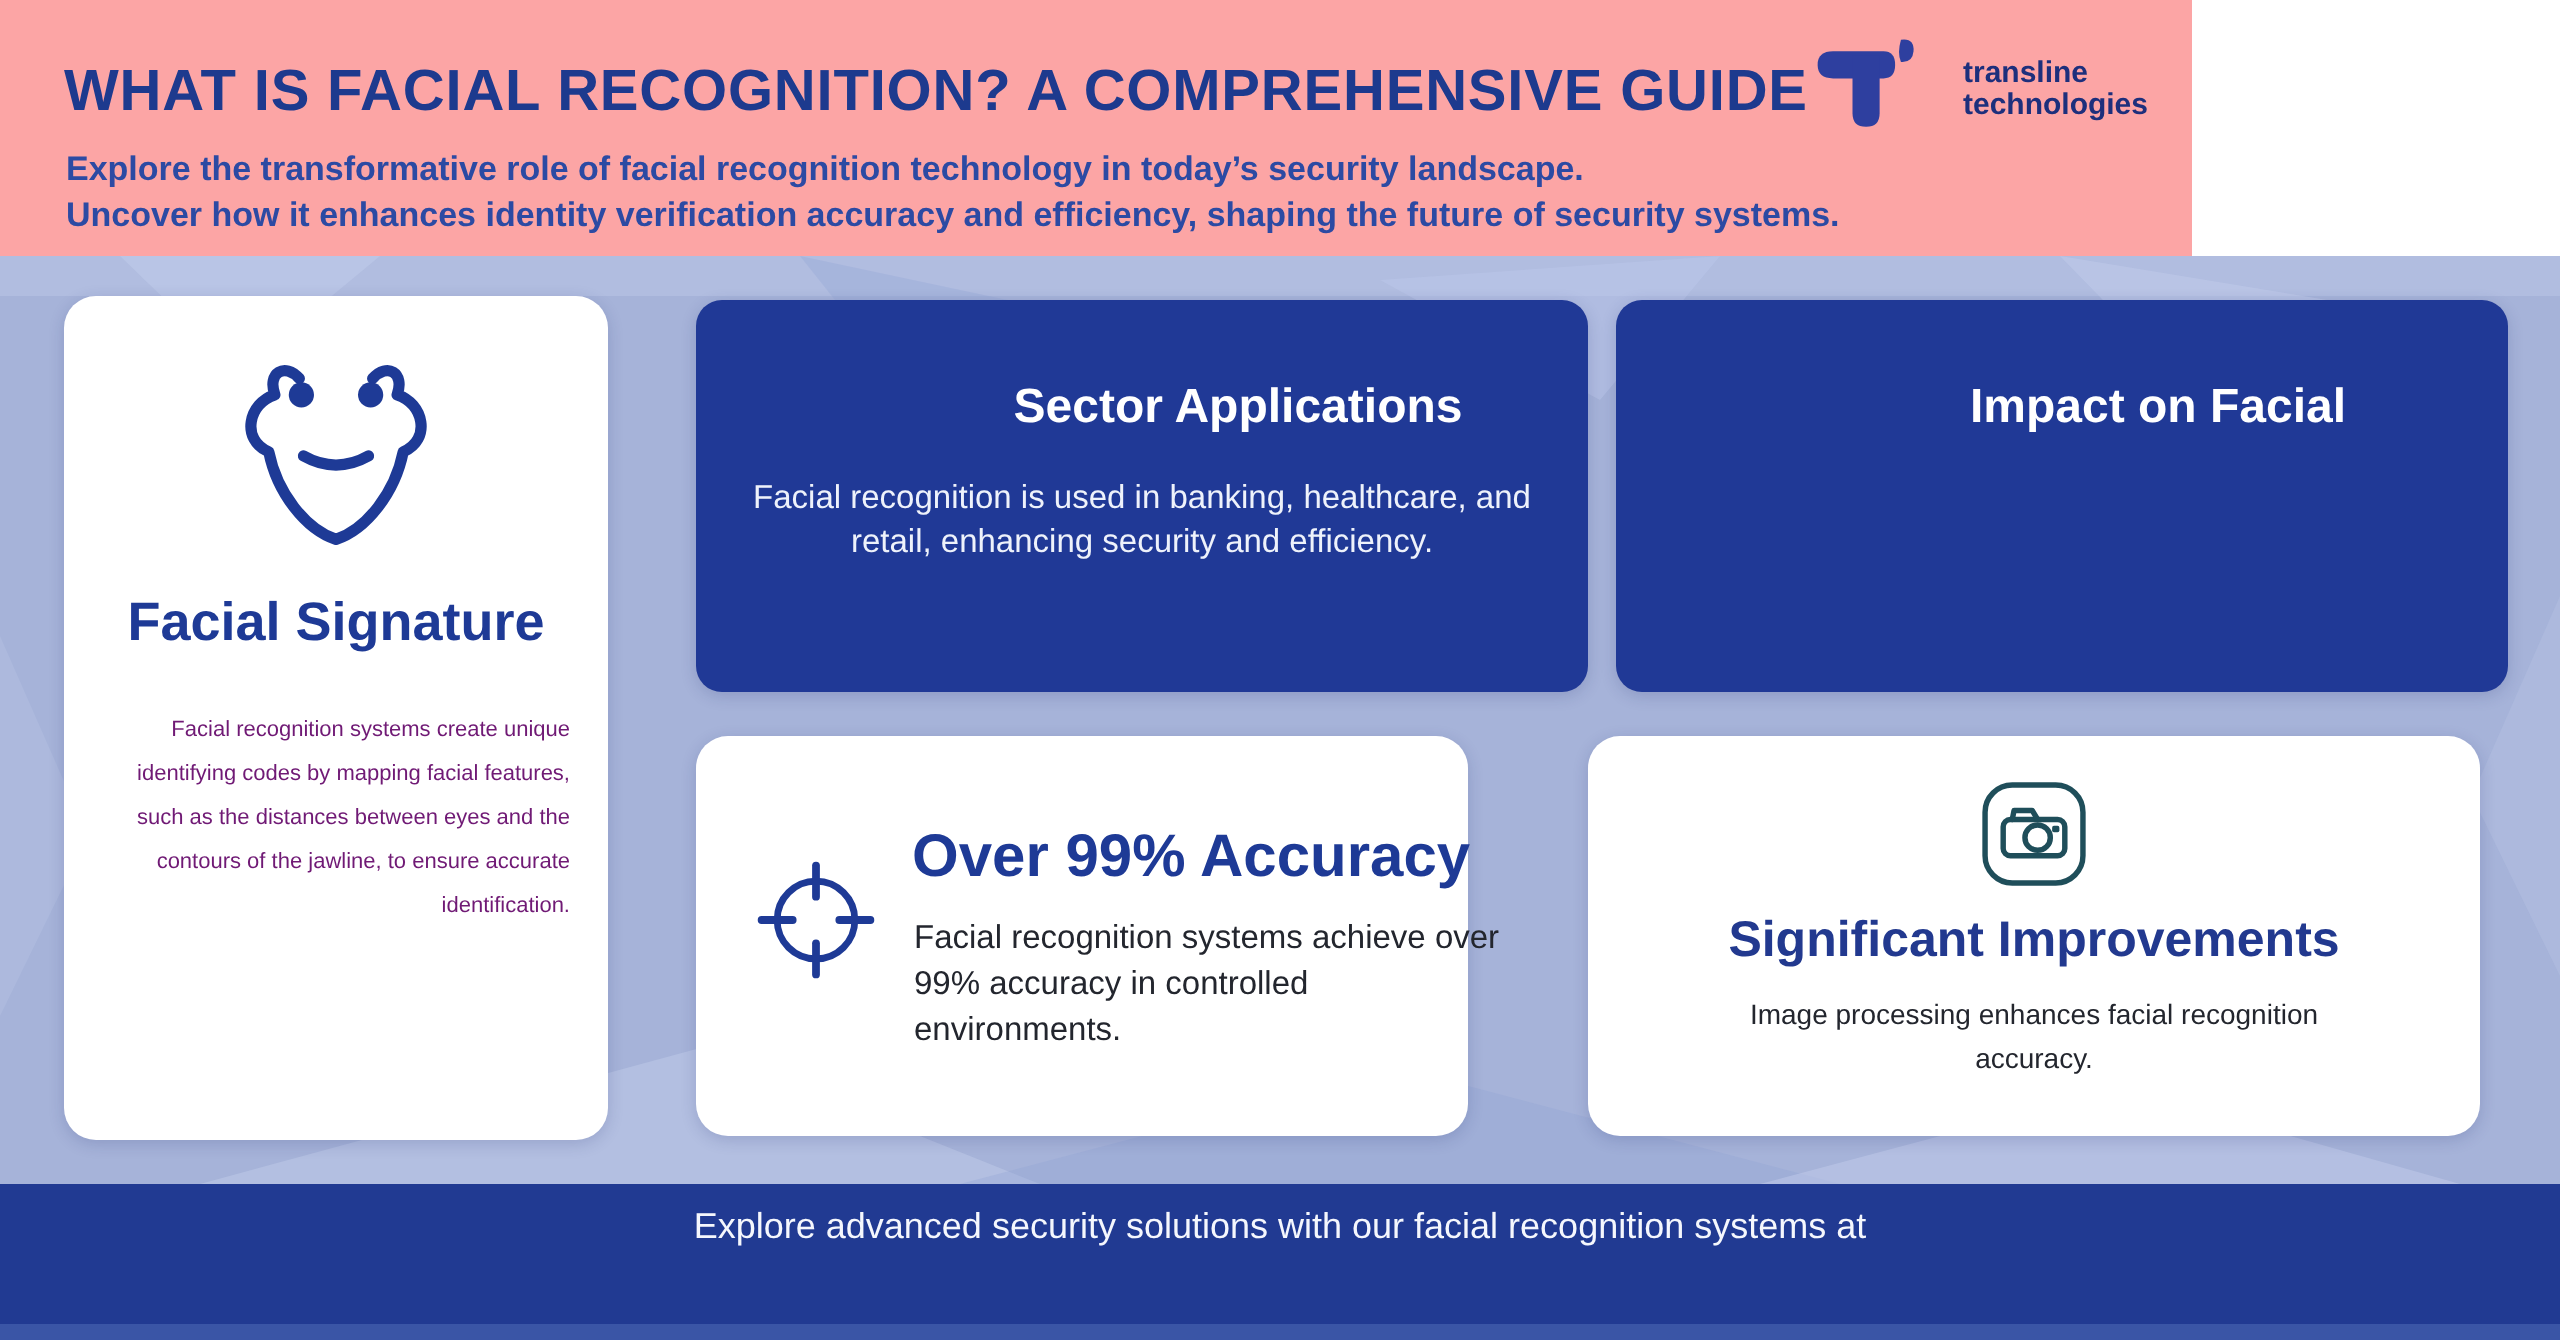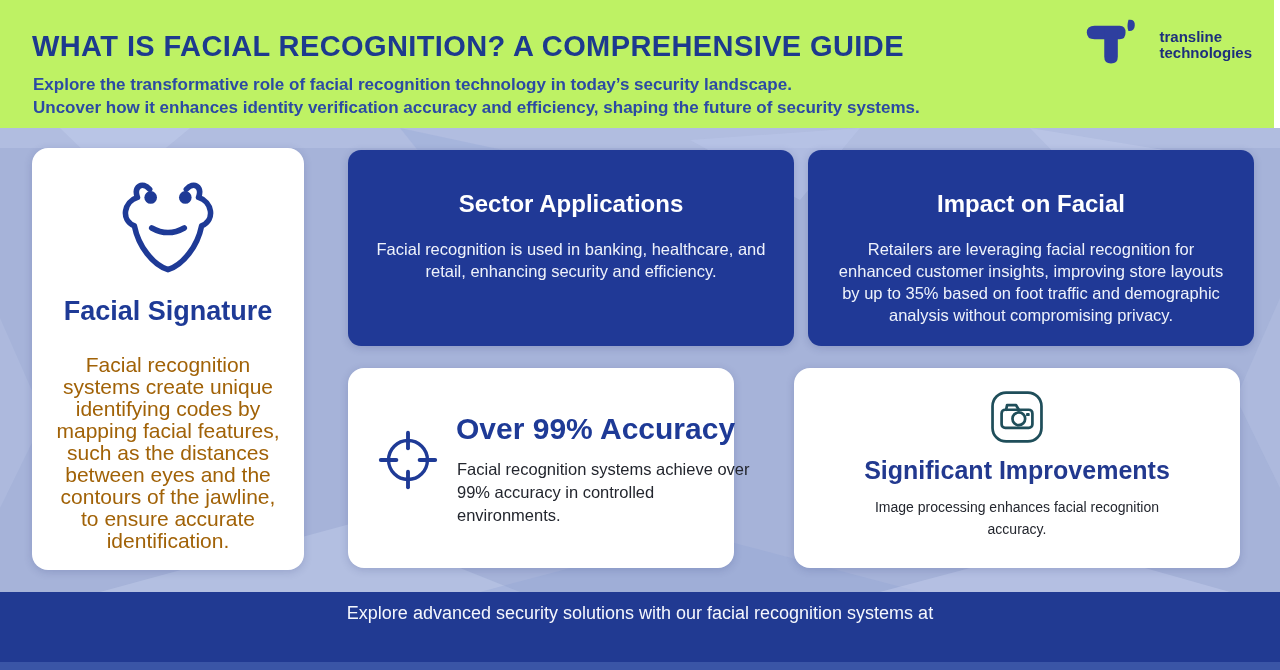--- a/index.html
+++ b/index.html
@@ -9,22 +9,22 @@
     width: 1280px;
     height: 670px;
     overflow: hidden;
     background: #ffffff;
     font-family: "Liberation Sans", sans-serif;
   }
 
   
   .header {
     position: absolute; top: 0; left: 0;
-    width: 1274px; height: 128px;
-    background: #bef264;
+    width: 1096px; height: 128px;
+    background: #fca5a5;
   }
   .page-title {
     position: absolute; left: 32px; top: 30px;
     font-size: 29px; font-weight: 700; letter-spacing: 0.4px;
     color: #1d3a8e; white-space: nowrap;
   }
   .subtitle { position: absolute; left: 33px; top: 73px; }
   .subtitle p {
     font-size: 17px; line-height: 23px; color: #2c4aa3; font-weight: bold;
   }
@@ -44,32 +44,32 @@
     width: 1280px; height: 464px;
     background: #a6b3d9;
   }
   .bg-pattern { position: absolute; inset: 0; width: 100%; height: 100%; }
 
   .card {
     position: absolute; border-radius: 16px;
     box-shadow: 0 2px 8px rgba(25, 40, 105, 0.18);
   }
   .card.white { background: #ffffff; }
-  .card.navy  { background: #203996; border-radius: 13px; }
+  .card.navy  { background: #203996; border-radius: 13px; padding-left: 48px; }
 
   
   .card-facial { left: 32px; top: 20px; width: 272px; height: 422px; }
   .face-icon-wrap { position: absolute; top: 26px; left: 50%; transform: translateX(-50%); width: 112px; height: 112px; }
   .card-facial h2 {
     position: absolute; top: 148px; width: 100%; text-align: center;
     font-size: 27px; font-weight: 700; color: #1e3a96;
   }
   .card-facial .body {
     position: absolute; top: 206px; left: 19px; right: 19px;
-    text-align: center; font-size: 21px; line-height: 22px; color: #a16207;
+    text-align: right; font-size: 11px; line-height: 22px; color: #701a75;
   }
 
   
   .card-sector { left: 348px; top: 22px; width: 446px; height: 196px; }
   .card-retail { left: 808px; top: 22px; width: 446px; height: 196px; }
   .card.navy h2 {
     position: absolute; top: 40px; width: 100%; text-align: center;
     font-size: 24px; font-weight: 700; color: #ffffff;
   }
   .card.navy .body {
@@ -174,21 +174,20 @@
       <div class="body">Facial recognition systems create unique identifying codes by mapping facial features, such as the distances between eyes and the contours of the jawline, to ensure accurate identification.</div>
     </div>
 
     <div class="card navy card-sector">
       <h2>Sector Applications</h2>
       <div class="body">Facial recognition is used in banking, healthcare, and retail, enhancing security and efficiency.</div>
     </div>
 
     <div class="card navy card-retail">
       <h2>Impact on Facial</h2>
-      <div class="body">Retailers are leveraging facial recognition for enhanced customer insights, improving store layouts by up to 35% based on foot traffic and demographic analysis without compromising privacy.</div>
     </div>
 
     <div class="card white card-accuracy">
       <span class="target-icon-wrap">
         <svg viewBox="0 0 70 70" width="68" height="68">
           <g stroke="#1e3a96" stroke-width="4" fill="none" stroke-linecap="round">
             <circle cx="35" cy="35" r="20" stroke-width="3.5"></circle>
             <line x1="35" y1="7" x2="35" y2="23"></line>
             <line x1="35" y1="47" x2="35" y2="63"></line>
             <line x1="7" y1="35" x2="23" y2="35"></line>

